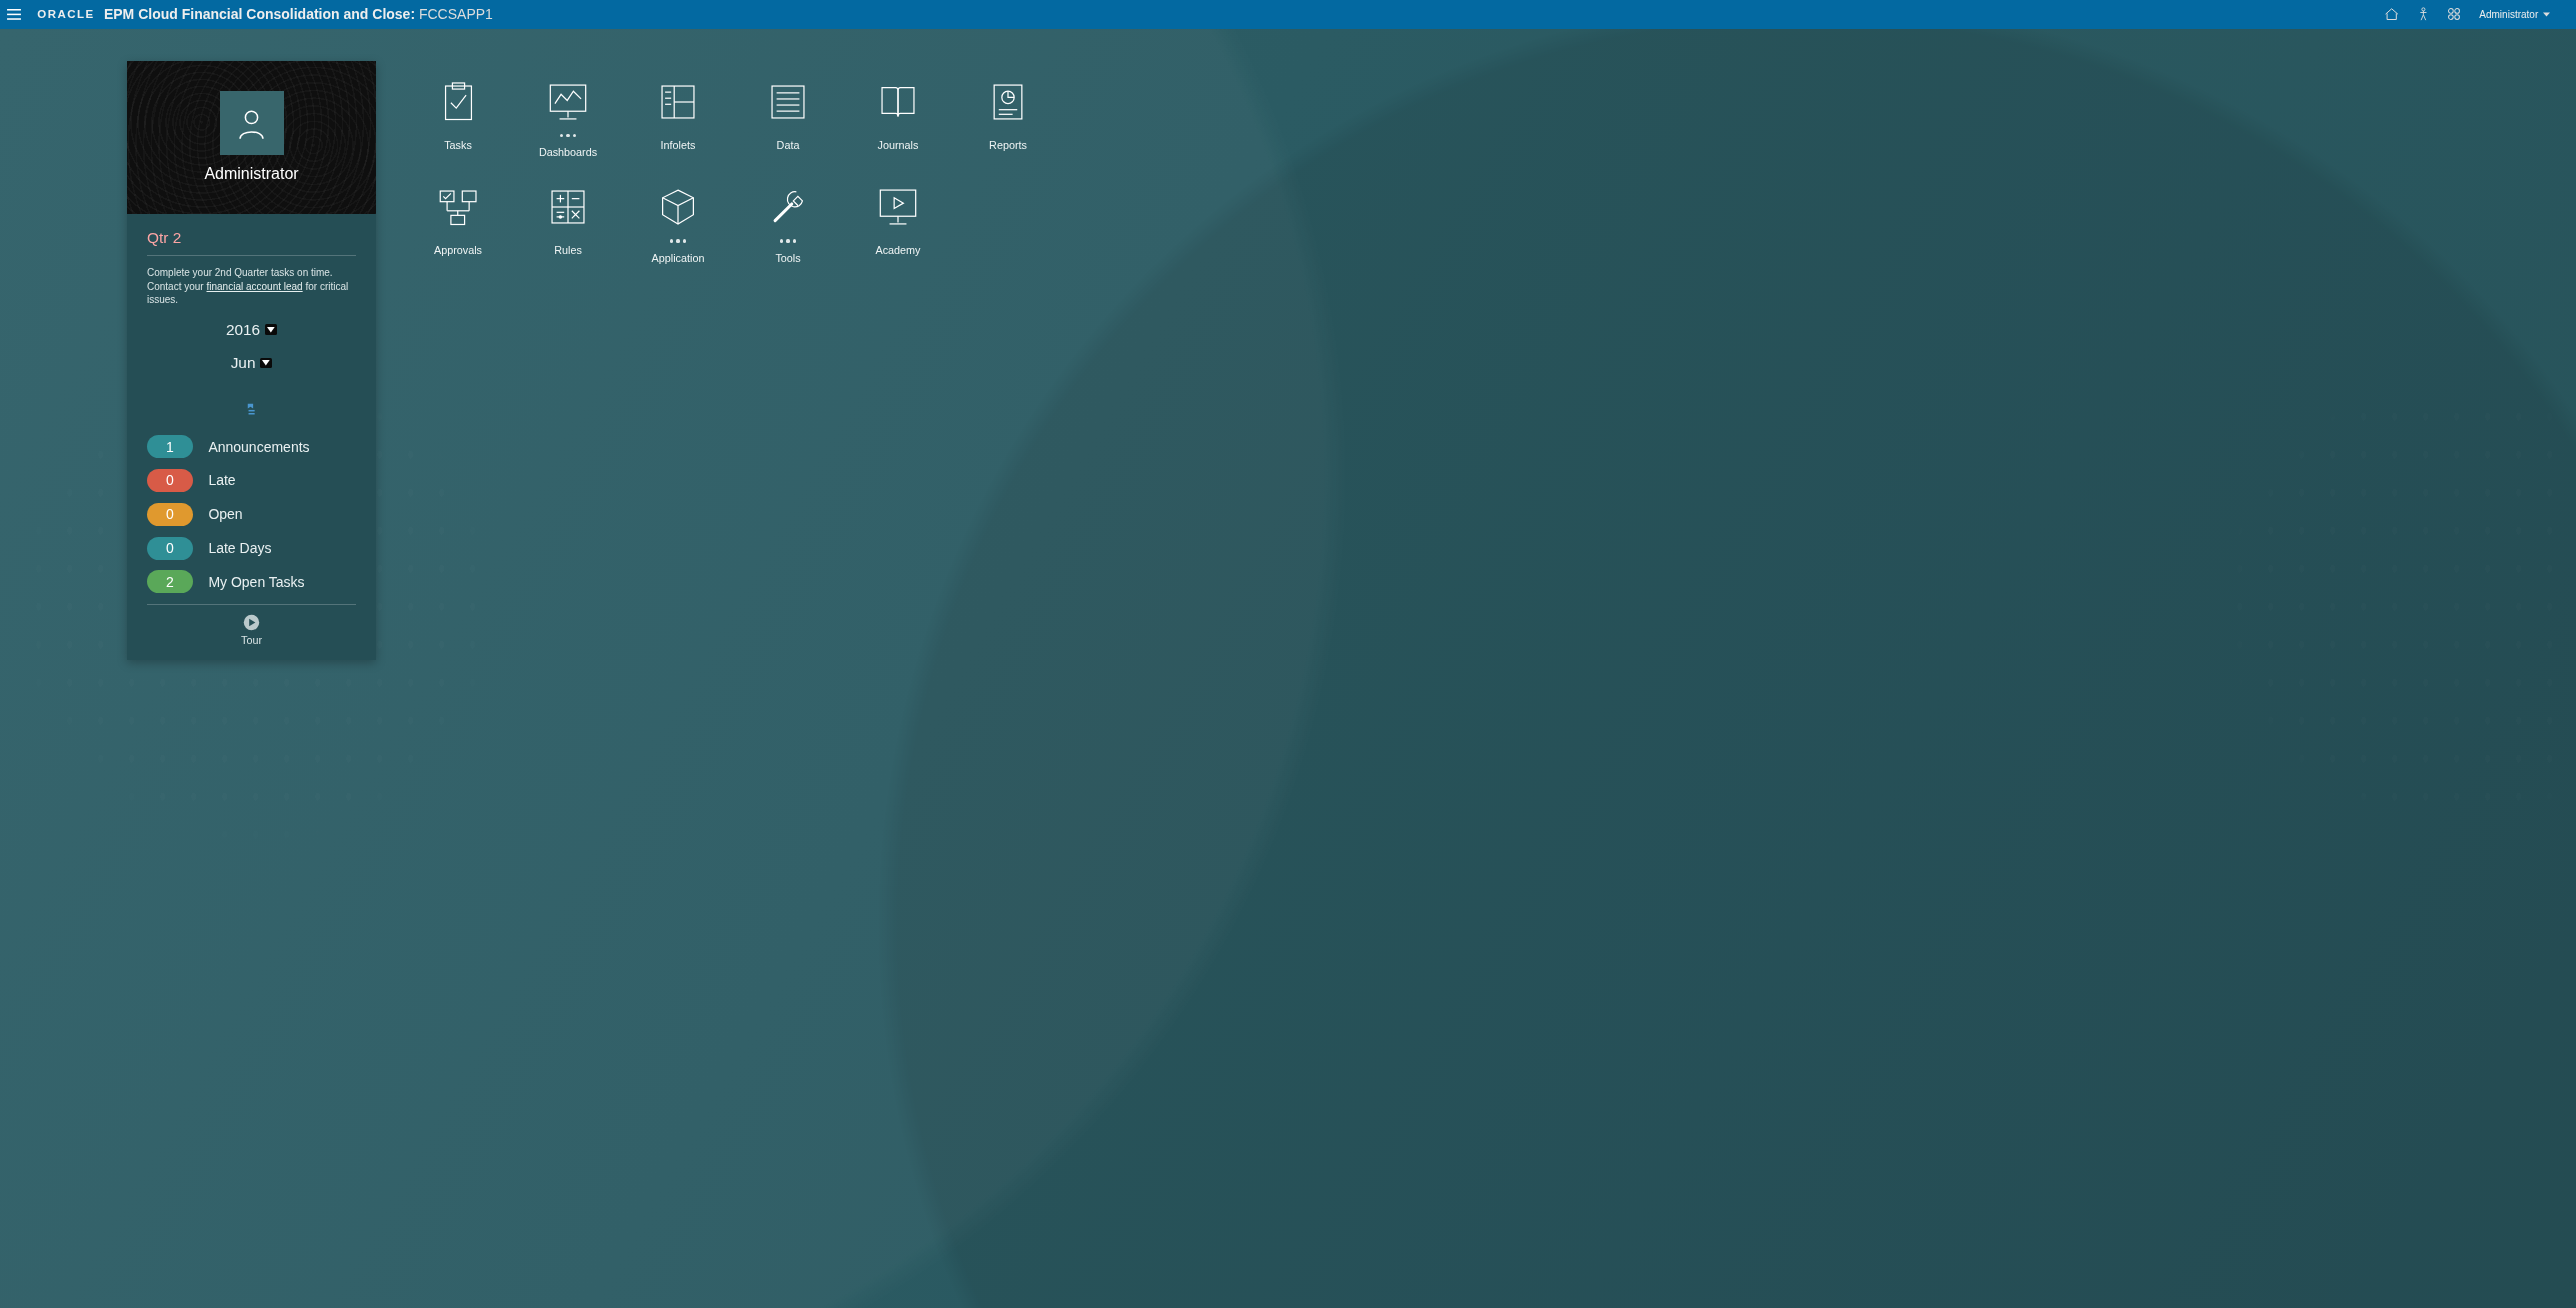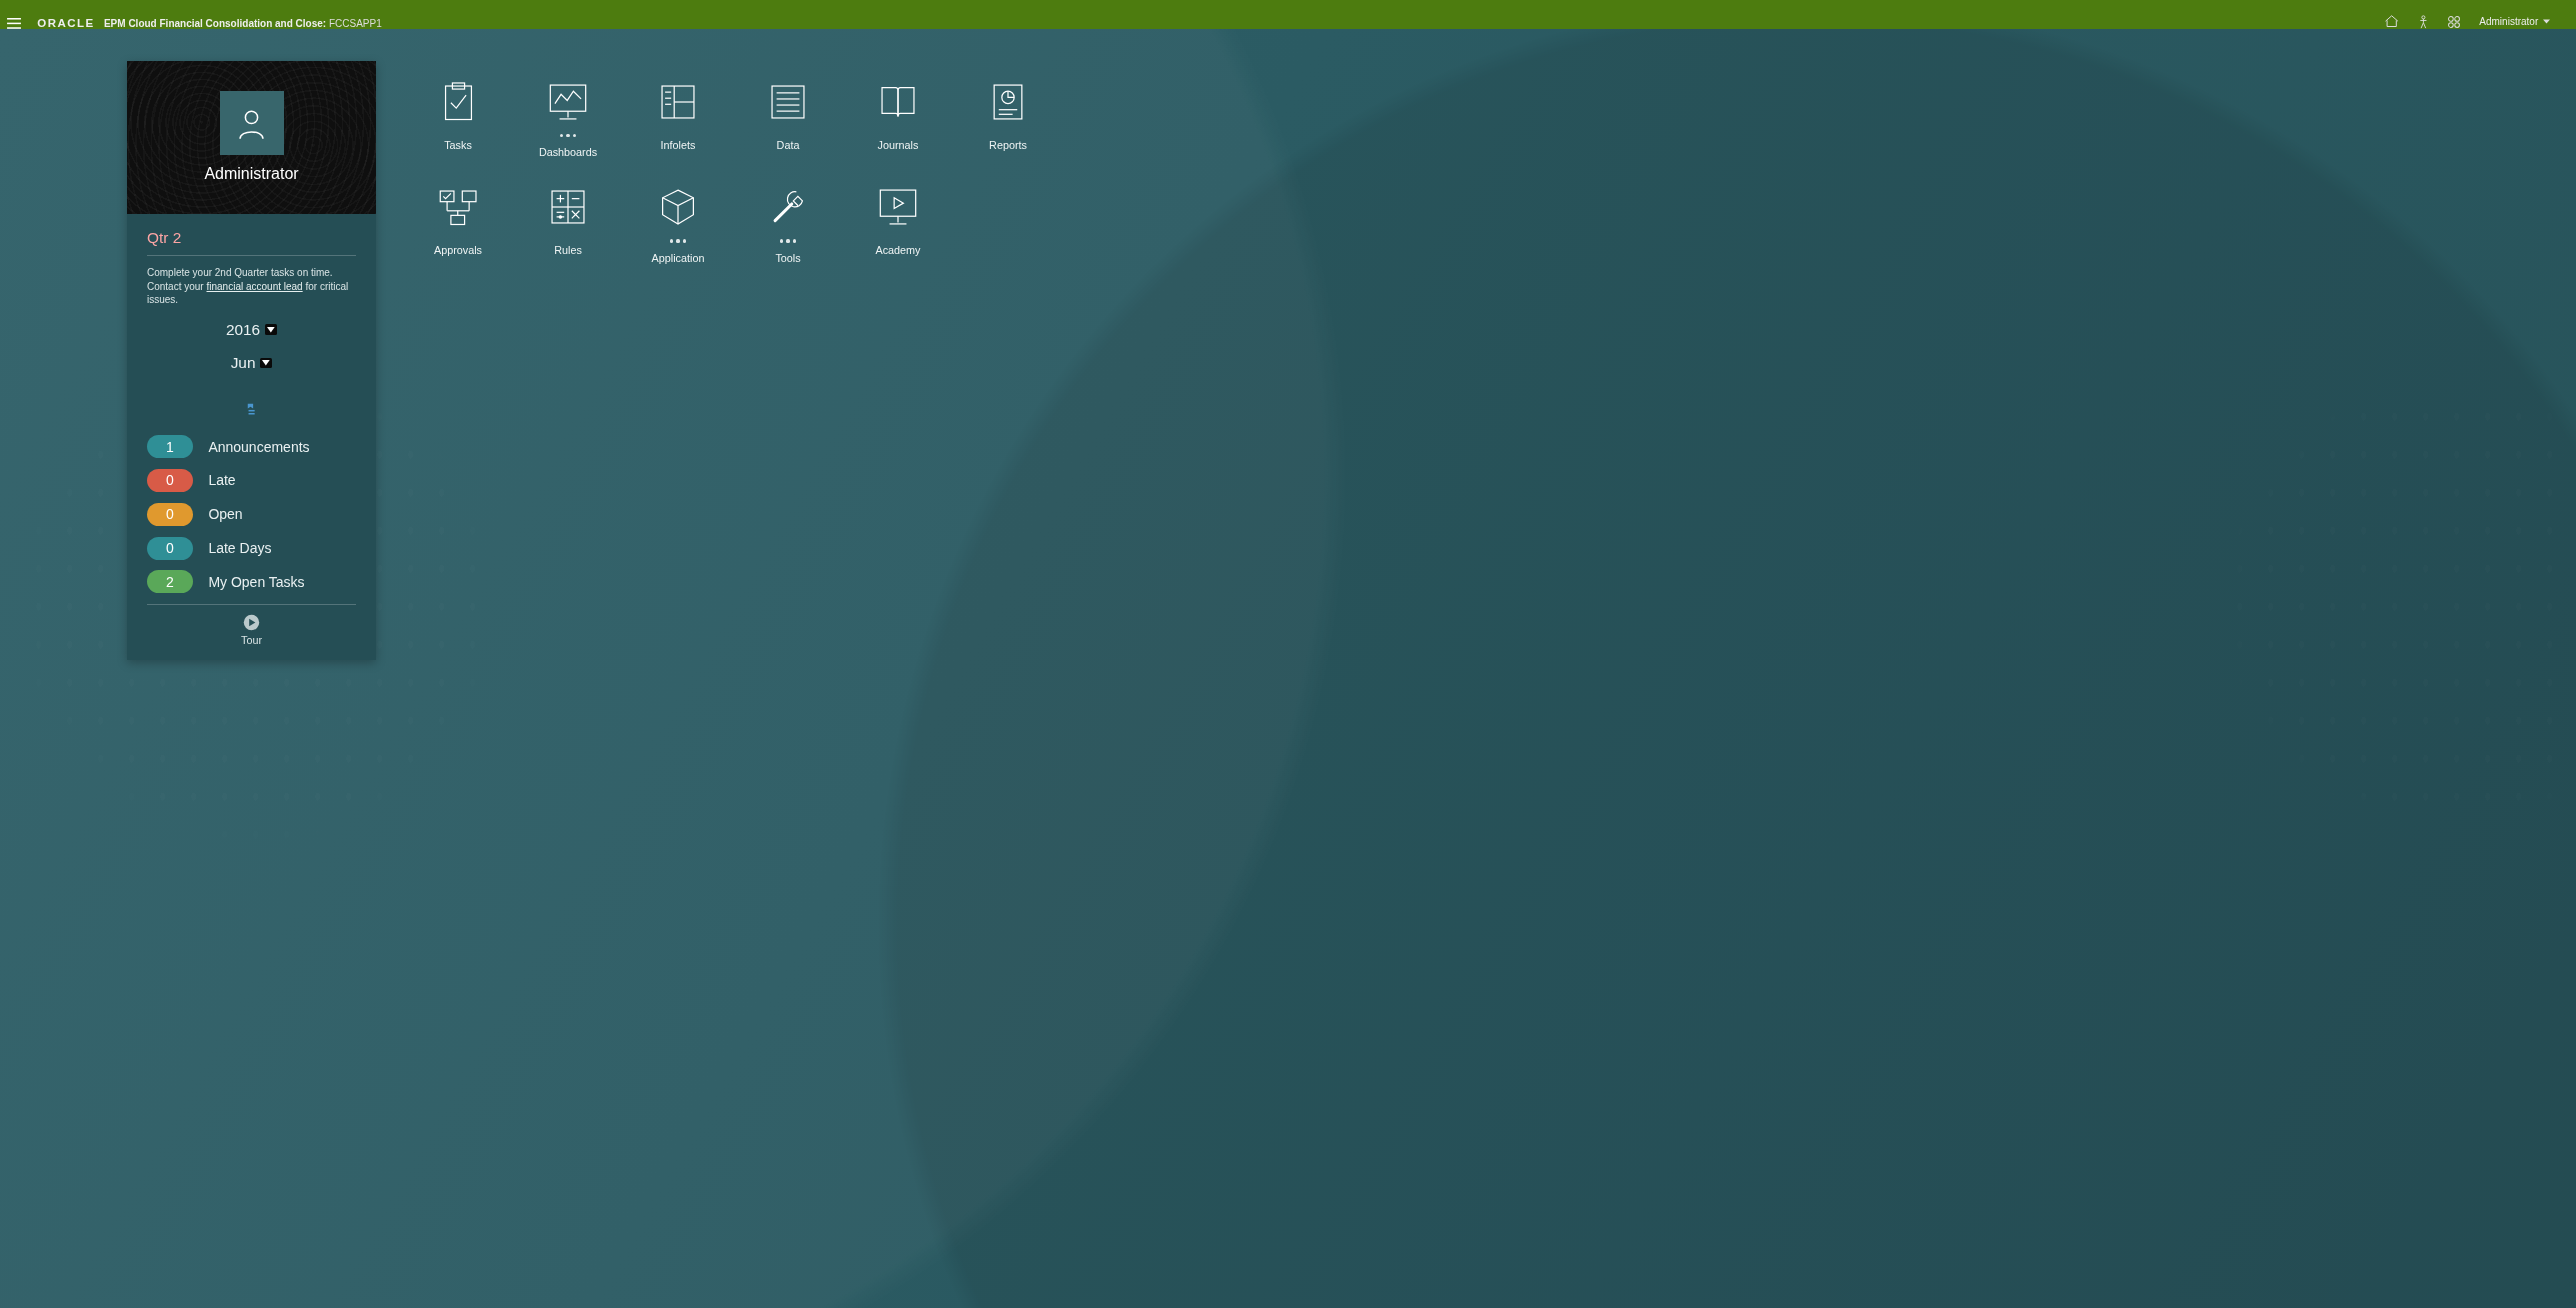--- a/index.html
+++ b/index.html
@@ -2,31 +2,31 @@
 <html style="font-size:12.3px"><head>
 <meta charset="utf-8">
 <style>
 * { margin: 0; padding: 0; box-sizing: border-box; }
 html, body { width: 100%; height: 100%; font-family: "Helvetica Neue", Arial, sans-serif; }
 body { background: #2b5b63; overflow: hidden; position: relative; }
 
 
 .topbar {
   height: 28.5px;
-  background: #4d7c0f;
+  background: #0369a1;
   display: flex;
-  align-items: flex-end;
+  align-items: center;
   color: #ddd;
   font-size: 10px;
   position: relative;
   z-index: 10;
 }
 .hamburger { width: 28px; display: flex; align-items: center; justify-content: center; cursor: pointer; }
 .oracle-logo { font-family: Arial, sans-serif; font-weight: 800; letter-spacing: 1.5px; color: #eee; font-size: 11.5px; padding: 0 9.2px; }
-.app-title { font-size: 10px; color: #eee; }
+.app-title { font-size: 14px; color: #eee; }
 .app-title .bold { font-weight: 700; }
 .app-title .thin { font-weight: 400; color: #ddd; }
 .topbar-spacer { flex: 1; }
 .topbar-icons { display: flex; align-items: center; gap: 18.5px; padding-right: 15.4px; }
 .topbar-icon { cursor: pointer; color: #ddd; display: flex; align-items: center; }
 .userbtn { display: flex; align-items: center; gap: 4.6px; cursor: pointer; color: #eee; font-size: 10px; padding-right: 10.8px; }
 .userbtn svg { width: 7px; height: 7px; }
 
 
 .bg {

